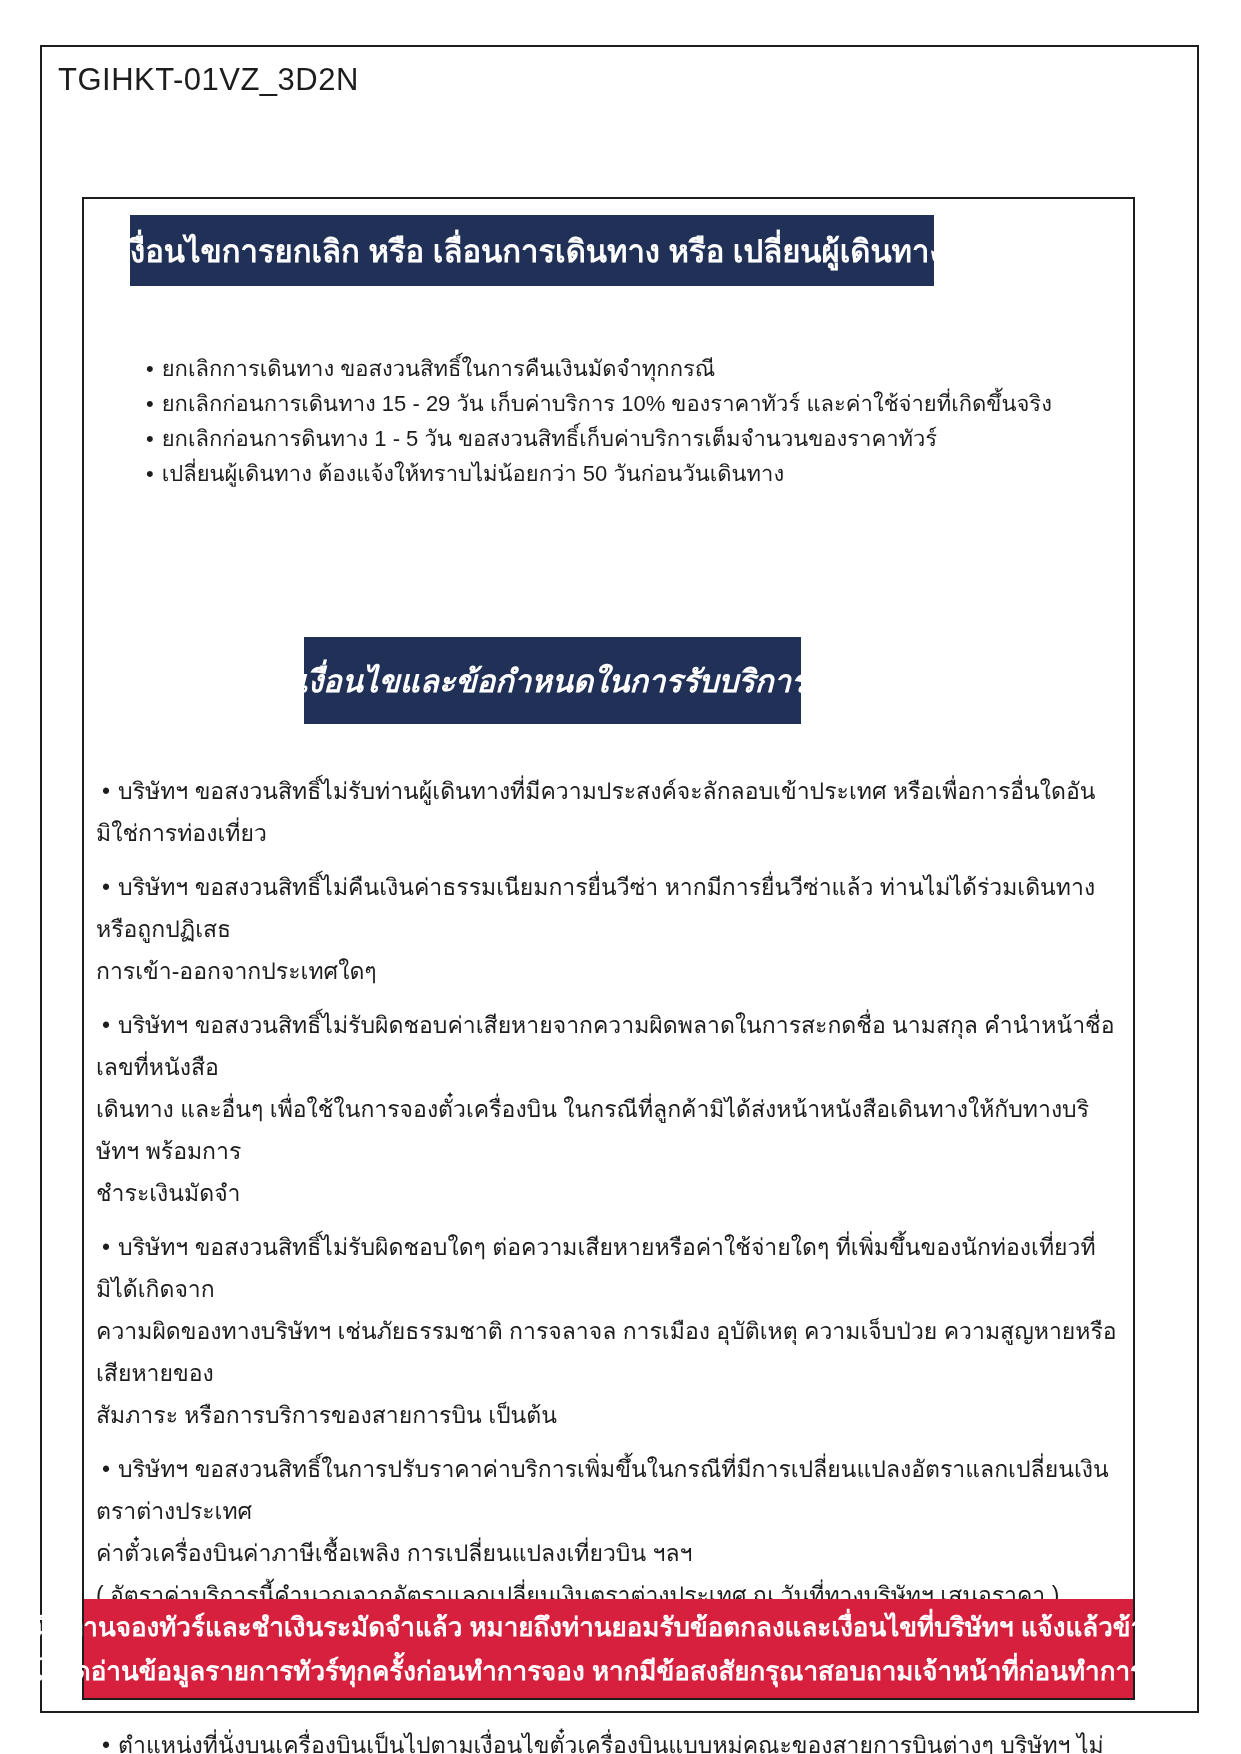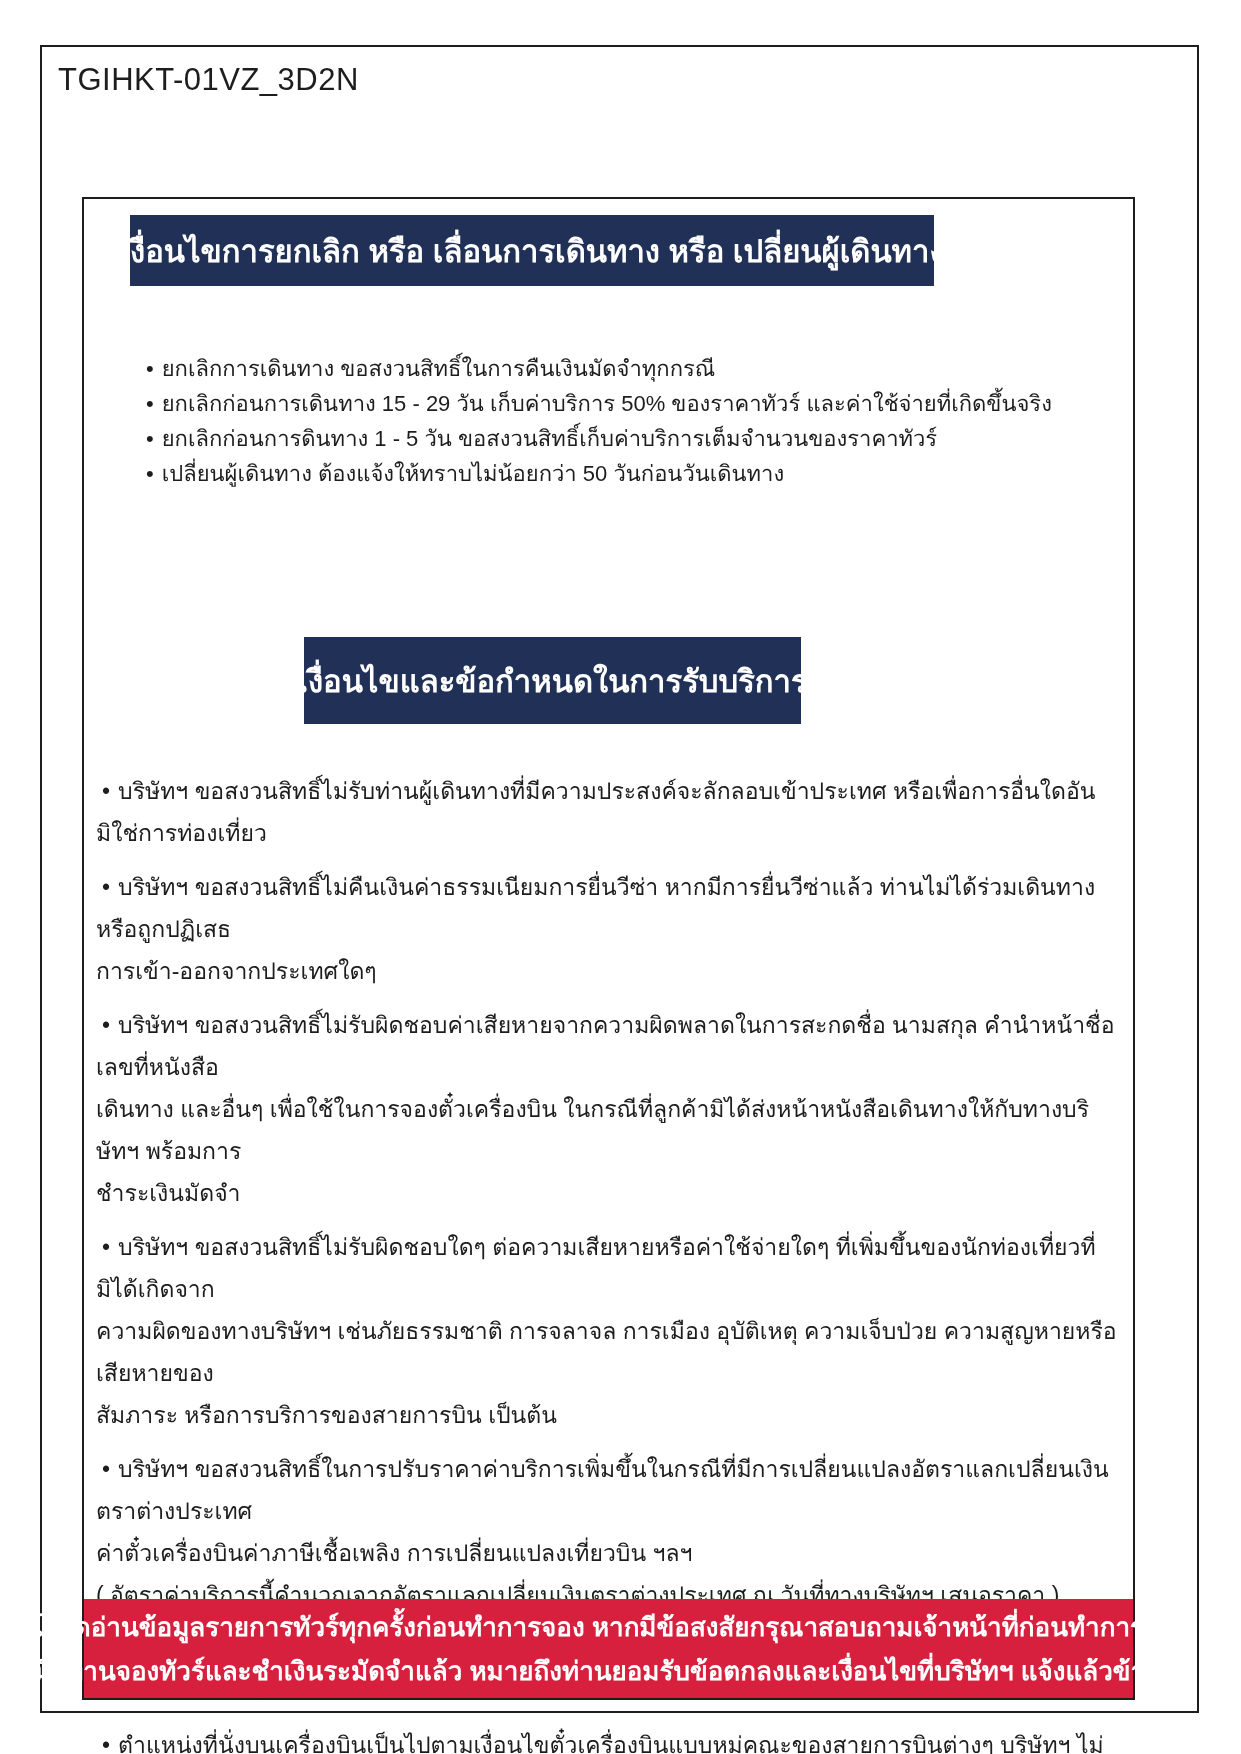--- a/index.html
+++ b/index.html
@@ -39,20 +39,21 @@
     display:flex;align-items:center;justify-content:center;
     font-weight:bold;white-space:nowrap;
   }
   .banner-cancel{
     left:46px;top:16px;width:804px;height:71px;
     font-size:31px;
   }
   .banner-terms{
     left:220px;top:438px;width:497px;height:87px;
     font-size:31px;
+    font-style:italic;
   }
   .blist{position:absolute;}
   .blist-cancel{
     left:56px;top:152px;width:980px;
     font-size:22px;
   }
   .blist-cancel .bullet{line-height:35px;}
   .blist-terms{
     left:12px;top:571px;width:1026px;
     font-size:23px;
@@ -89,21 +90,21 @@
 
     <div class="banner banner-cancel">
       <span>เงื่อนไขการยกเลิก หรือ เลื่อนการเดินทาง หรือ เปลี่ยนผู้เดินทาง</span>
     </div>
 
     <div class="blist blist-cancel">
       <div class="bullet">
         <span class="dot">•</span><span class="btext">ยกเลิกการเดินทาง ขอสงวนสิทธิ์ในการคืนเงินมัดจำทุกกรณี</span>
       </div>
       <div class="bullet">
-        <span class="dot">•</span><span class="btext">ยกเลิกก่อนการเดินทาง 15 - 29 วัน เก็บค่าบริการ 50% ของราคาทัวร์ และค่าใช้จ่ายที่เกิดขึ้นจริง</span>
+        <span class="dot">•</span><span class="btext">ยกเลิกก่อนการเดินทาง 15 - 29 วัน เก็บค่าบริการ 10% ของราคาทัวร์ และค่าใช้จ่ายที่เกิดขึ้นจริง</span>
       </div>
       <div class="bullet">
         <span class="dot">•</span><span class="btext">ยกเลิกก่อนการดินทาง 1 - 5 วัน ขอสงวนสิทธิ์เก็บค่าบริการเต็มจำนวนของราคาทัวร์</span>
       </div>
       <div class="bullet">
         <span class="dot">•</span><span class="btext">เปลี่ยนผู้เดินทาง ต้องแจ้งให้ทราบไม่น้อยกว่า 50 วันก่อนวันเดินทาง</span>
       </div>
     </div>
 
     <div class="banner banner-terms">
@@ -137,19 +138,19 @@
         <span class="dot">•</span><span class="btext">บริษัทฯ ขอสงวนสิทธิ์ในการยกสิทธิประโยชน์ของท่านที่จองทัวร์ไว้แล้ว แต่ไม่ชำระเงินมัดจำภายในระยะเวลาที่กำหนด</span>
       </div>
       <div class="bullet">
         <span class="dot">•</span><span class="btext">ตำแหน่งที่นั่งบนเครื่องบินเป็นไปตามเงื่อนไขตั๋วเครื่องบินแบบหมู่คณะของสายการบินต่างๆ บริษัทฯ ไม่สามารถเลือก
 ตำแหน่งที่นั่งได้เอง</span>
       </div>
 
     </div>
 
     <div class="footer-banner">
+      <div>เมื่อท่านจองทัวร์และชำเงินระมัดจำแล้ว หมายถึงท่านยอมรับข้อตกลงและเงื่อนไขที่บริษัทฯ แจ้งแล้วข้างต้น</div>
       <div>โปรดอ่านข้อมูลรายการทัวร์ทุกครั้งก่อนทำการจอง หากมีข้อสงสัยกรุณาสอบถามเจ้าหน้าที่ก่อนทำการจอง</div>
-      <div>เมื่อท่านจองทัวร์และชำเงินระมัดจำแล้ว หมายถึงท่านยอมรับข้อตกลงและเงื่อนไขที่บริษัทฯ แจ้งแล้วข้างต้น</div>
     </div>
 
   </div>
 
 </div>
 
 </body></html>

